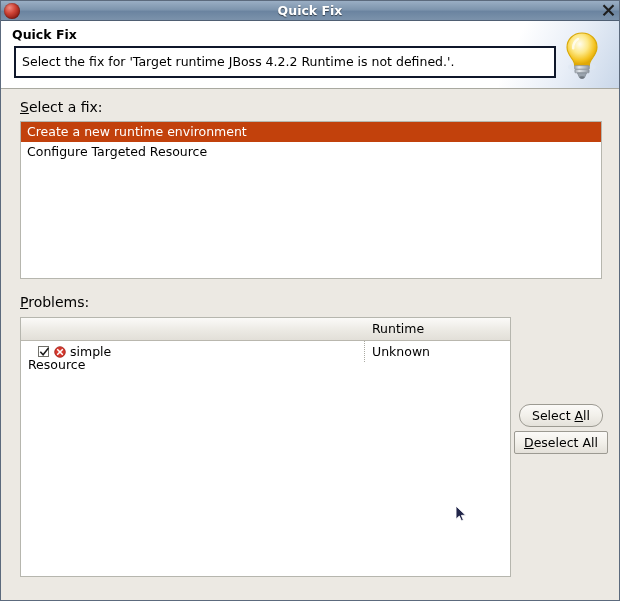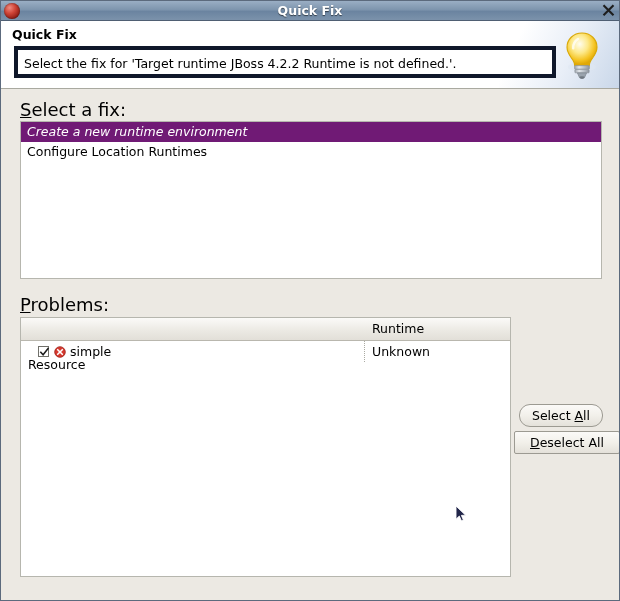--- a/index.html
+++ b/index.html
@@ -82,21 +82,21 @@
     font-weight: bold;
     font-size: 12.5px;
     color: #000000;
   }
   #header-msgbox {
     position: absolute;
     left: 13px; top: 25px;
     width: 542px; height: 32px;
     box-sizing: border-box;
     background: #ffffff;
-    border: 4px solid #0f172a;
+    border: 2px solid #0f172a;
   }
   #header-msg {
     position: absolute;
     left: 6px; top: 6px;
     font-size: 12.5px;
     color: #000000;
     white-space: nowrap;
   }
   #bulb {
     position: absolute;
@@ -107,21 +107,21 @@
   
   #body {
     position: relative;
     height: 511px;
     box-sizing: border-box;
     background: #ece9e3;
   }
 
   .field-label {
     position: absolute;
-    font-size: 18px;
+    font-size: 14px;
     color: #000000;
     text-align: center;
   }
   .mn { text-decoration: underline; }
 
   #fix-list {
     position: absolute;
     left: 19px; top: 32px;
     width: 582px; height: 158px;
     box-sizing: border-box;
@@ -132,23 +132,22 @@
   .fix-row {
     height: 20px;
     line-height: 20px;
     padding-left: 6px;
     font-size: 12.5px;
     color: #000000;
     white-space: nowrap;
     cursor: default;
   }
   .fix-row.selected {
-    background: #701a75;
+    background: #c2410c;
     color: #ffffff;
-    font-style: italic;
   }
 
   
   #problems-table {
     position: absolute;
     left: 19px; top: 228px;
     width: 491px; height: 260px;
     box-sizing: border-box;
     background: #ffffff;
     border: 1px solid #b6b6ae;
@@ -223,21 +222,21 @@
   #btn-select-all {
     position: absolute;
     left: 518px; top: 315px;
     width: 84px; height: 23px;
     line-height: 21px;
     border-radius: 11px;
   }
   #btn-deselect-all {
     position: absolute;
     left: 513px; top: 342px;
-    width: 106px; height: 23px;
+    width: 94px; height: 23px;
     line-height: 21px;
   }
   #cursor {
     position: absolute;
     left: 454px; top: 416px;
     width: 12px; height: 18px;
     pointer-events: none;
   }
 </style>
 </head>
@@ -287,21 +286,21 @@
       </svg>
     </div>
   </div>
 
   <div id="body">
 
     <div class="field-label" style="left:19px; top:10px;"><span class="mn">S</span><span>elect a fix:</span></div>
 
     <div id="fix-list">
       <div class="fix-row selected">Create a new runtime environment</div>
-      <div class="fix-row">Configure Location Runtimes</div>
+      <div class="fix-row">Configure Targeted Resource</div>
     </div>
 
     <div class="field-label" style="left:19px; top:205px;"><span class="mn">P</span><span>roblems:</span></div>
 
     <div id="problems-table">
       <div id="table-header">
         <div class="th col-resource">Resource</div>
         <div class="th col-location">Runtime</div>
       </div>
       <div class="trow">

